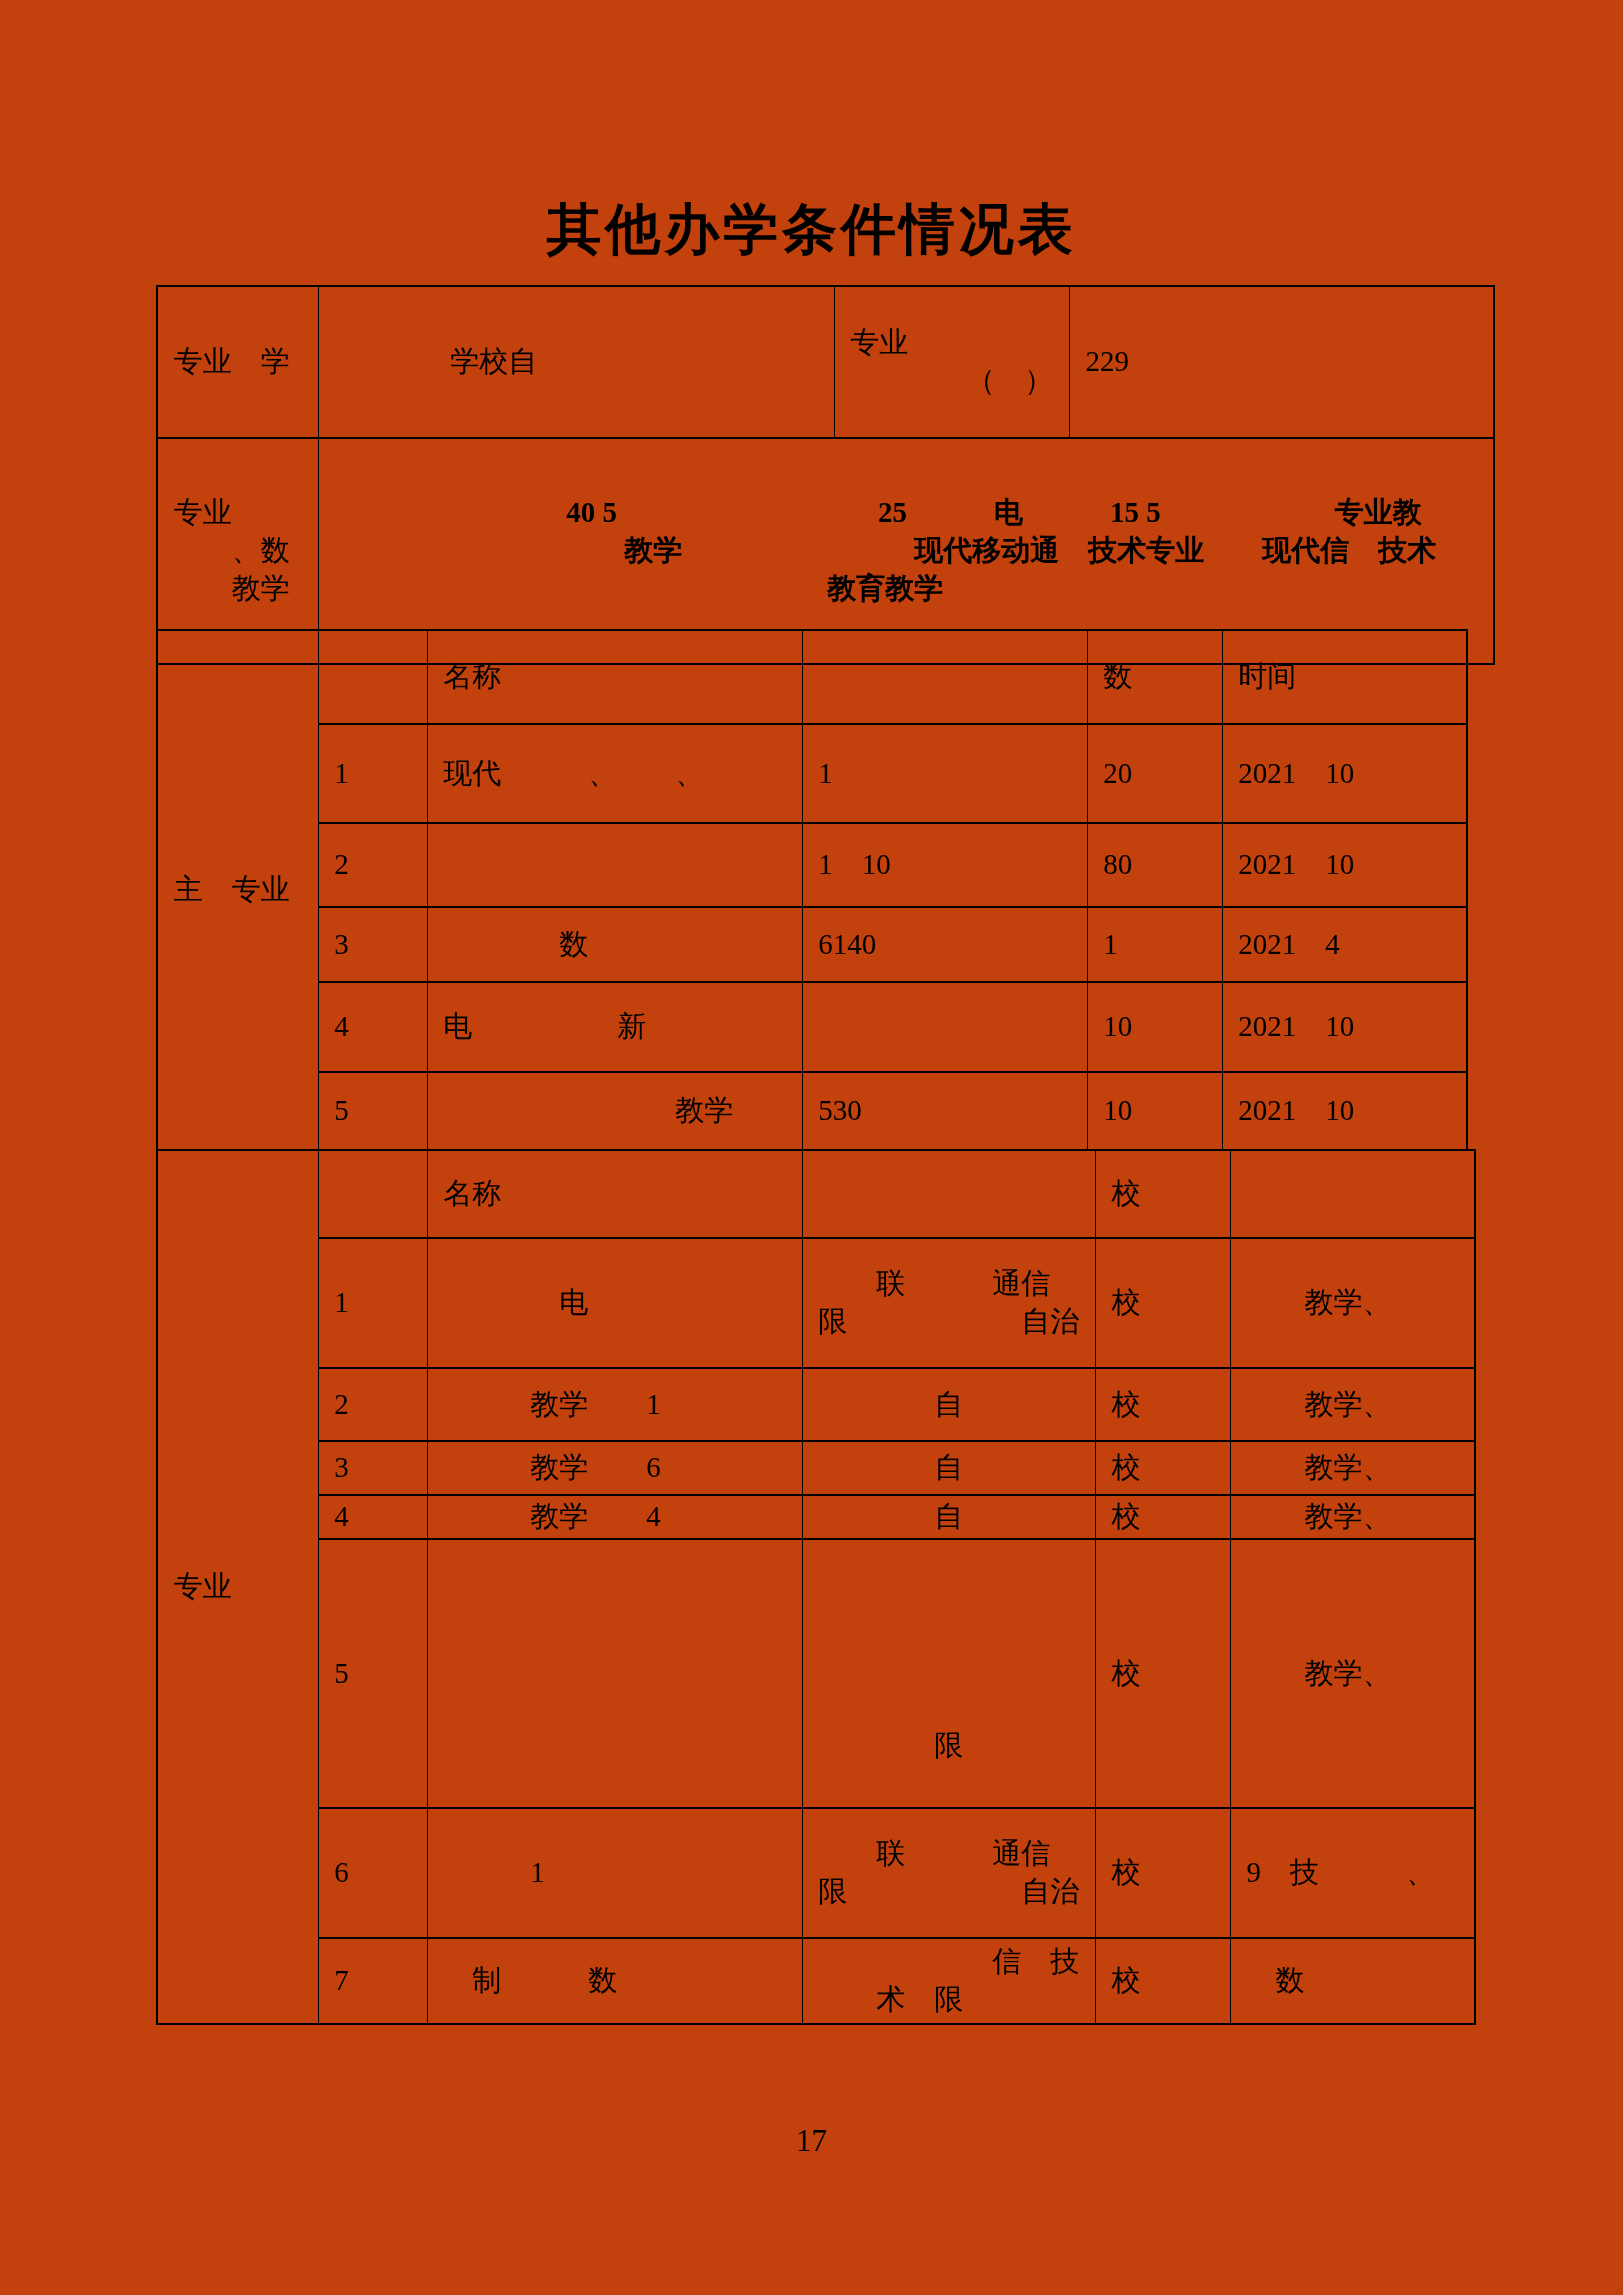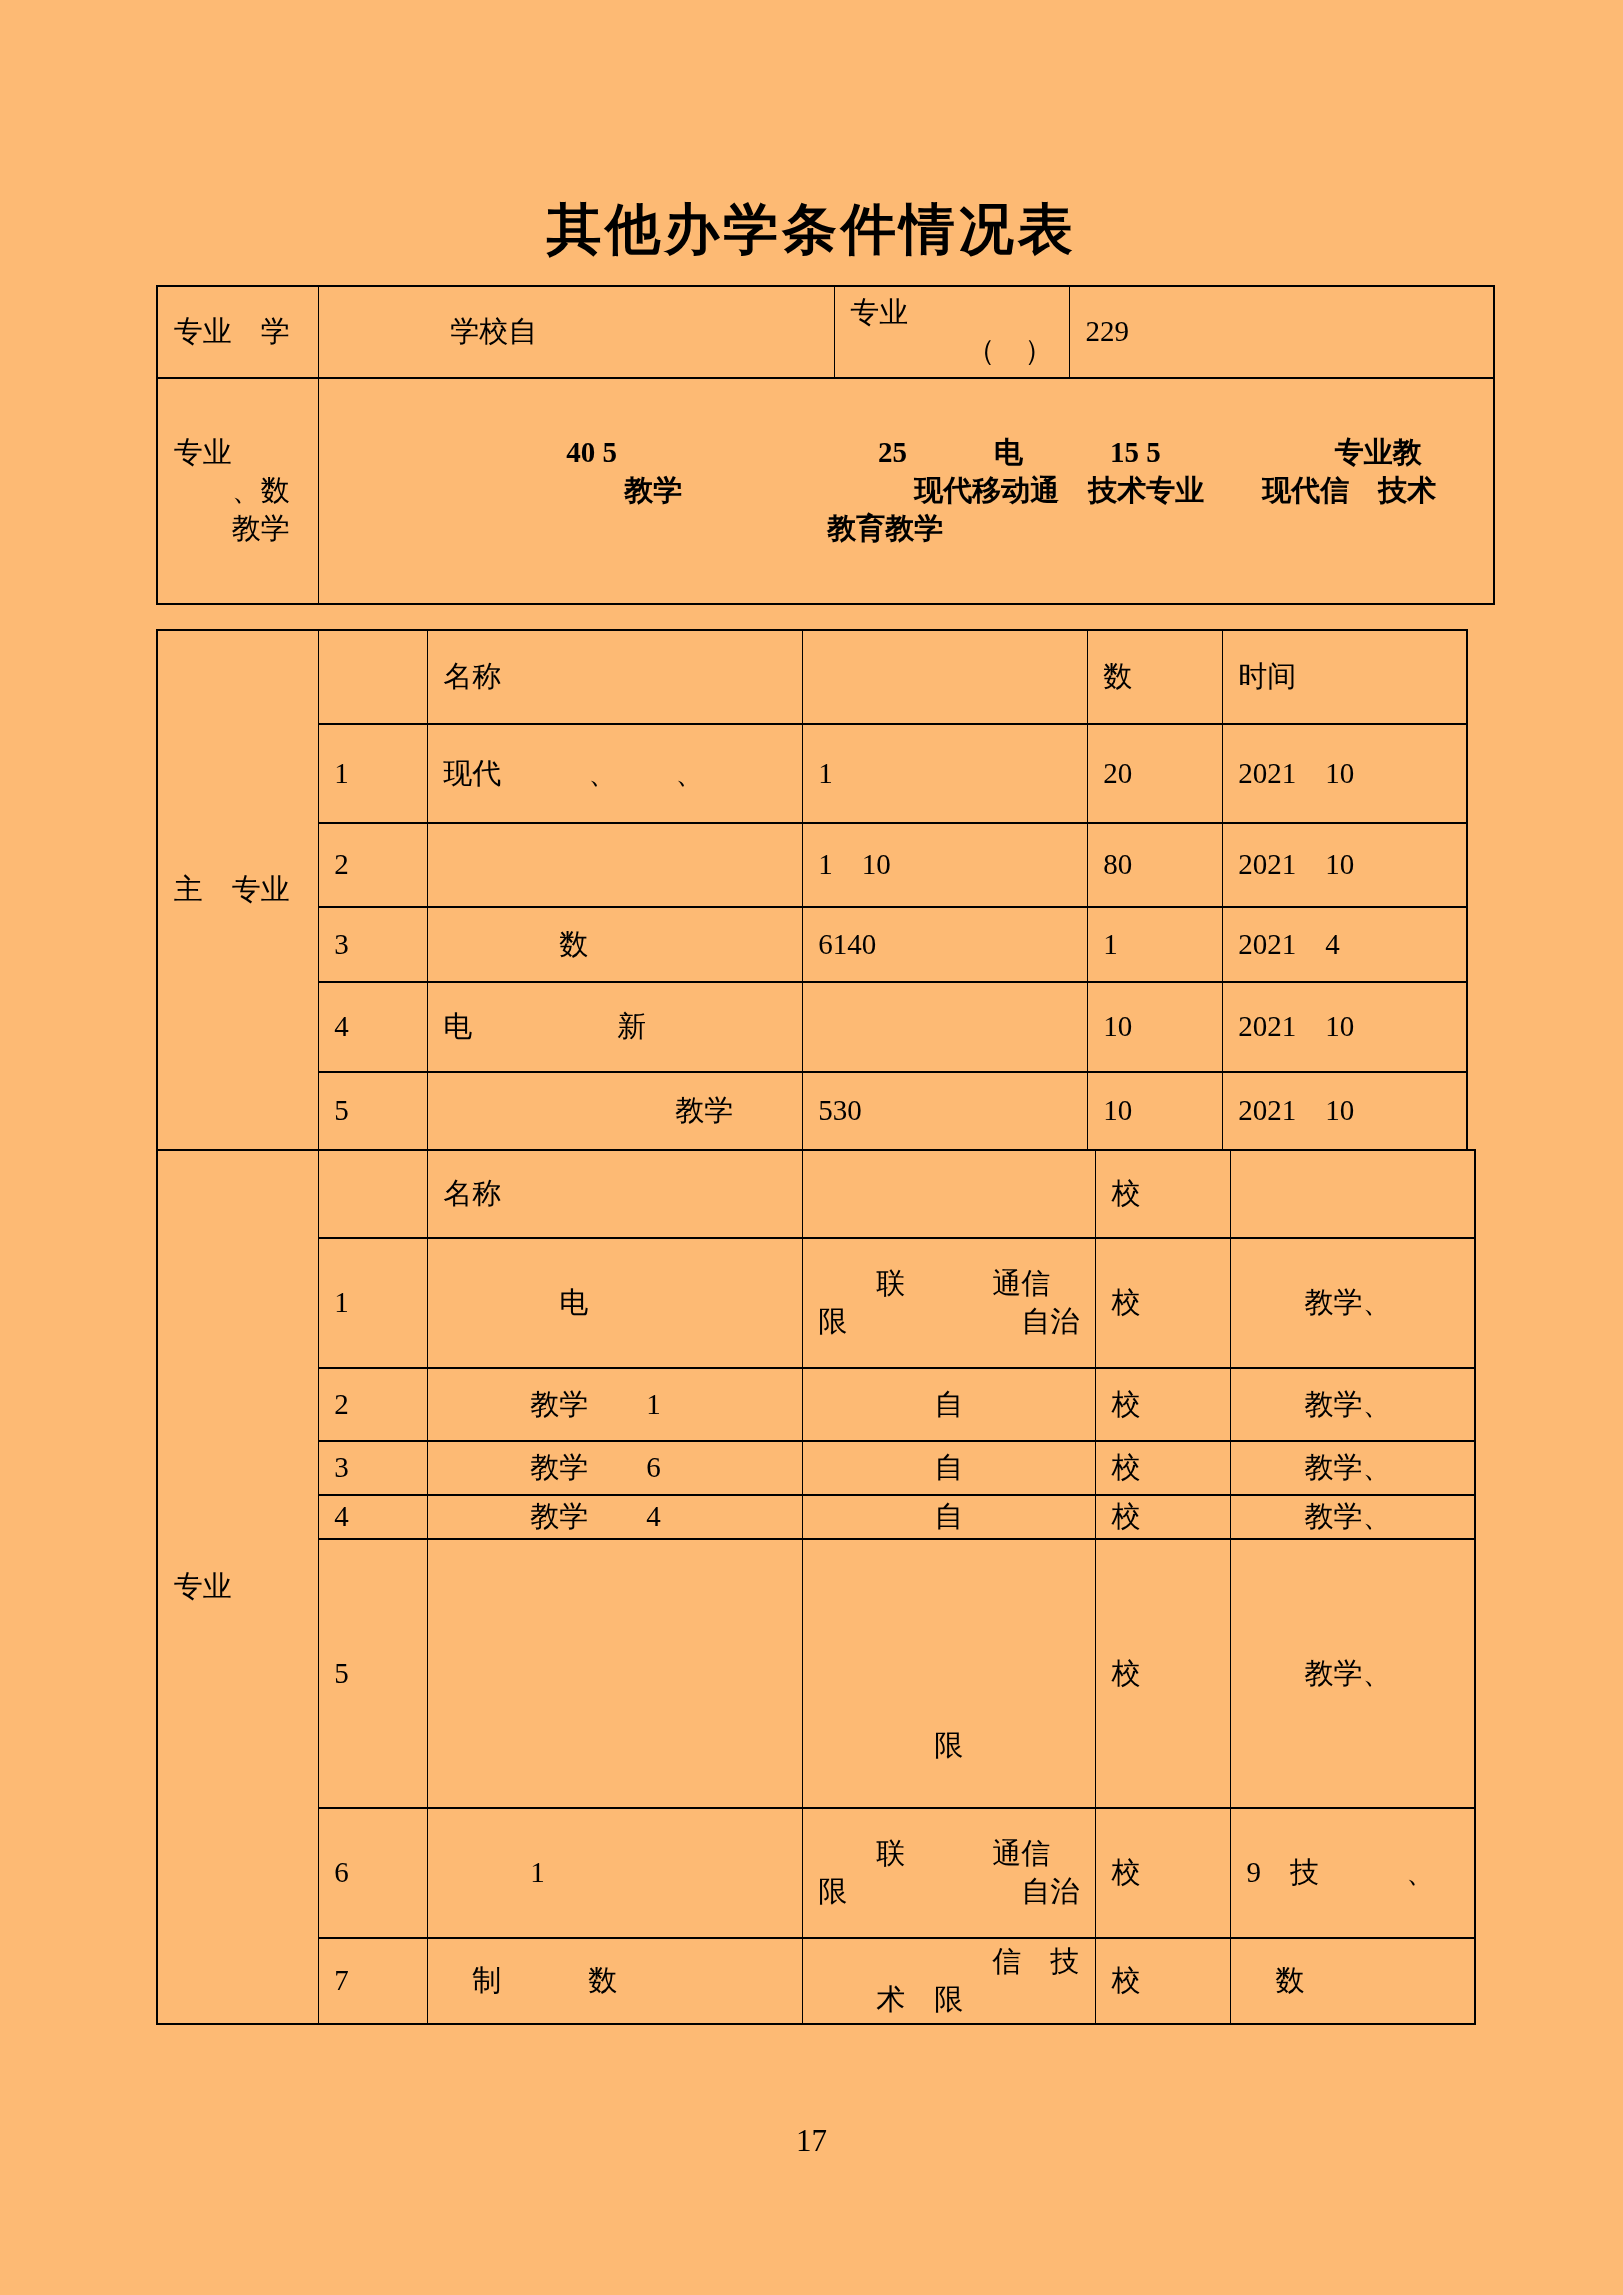--- a/index.html
+++ b/index.html
@@ -1,17 +1,17 @@
 <!DOCTYPE html>
 <html style="font-size:10.5px"><head>
 <meta charset="utf-8">
 <style>
   html, body { margin:0; padding:0; background:#e8e8e8; }
   .page {
-    position:relative; width:1623px; height:2295px; background:#fdba74;
+    position:relative; width:1623px; height:2295px; background:#c2410c;
     font-family:"Liberation Serif","DejaVu Serif",serif; color:#000;
     overflow:hidden; margin:0 auto;
   }
   .doc-title {
     position:absolute; top:193px; left:0; width:100%;
     text-align:center; font-size:55px; font-weight:bold; letter-spacing:3.9px;
     white-space:pre;
   }
   table.sheet {
     border-collapse:collapse; table-layout:fixed; position:absolute; left:156px;
@@ -52,21 +52,21 @@
   <div class="doc-title">其他办学条件情况表</div>
 
   <table class="sheet t1">
     <colgroup>
         <col style="width:161px">
         <col style="width:516px">
         <col style="width:209px">
         <col style="width:425px">
       </colgroup>
     <tbody>
-        <tr style="height:92px">
+        <tr style="height:152px">
       <td class="cellA1 dbl">专业　学</td>
       <td class="dbl">　　　　学校自</td>
       <td class="cellA3 dbl"><span class="ln">专业</span><span class="ln">　　　　（　）</span></td>
       <td class="tc dbl">229</td>
     </tr>
     <tr style="height:226px">
       <td class="labelB"><span class="ln">专业</span><span class="ln">　　、数</span><span class="ln">　　教学</span></td>
       <td class="contentB" colspan="3"><span class="ln">　　　　　　　　40 5　　　　　　　　　25　　　电　　　15 5　　　　　　专业教</span><span class="ln">　　　　　　　　　　教学　　　　　　　　现代移动通　技术专业　　现代信　技术</span><span class="ln">　　　　　　　　　　　　　　　　　教育教学</span></td>
     </tr>
   </tbody>

